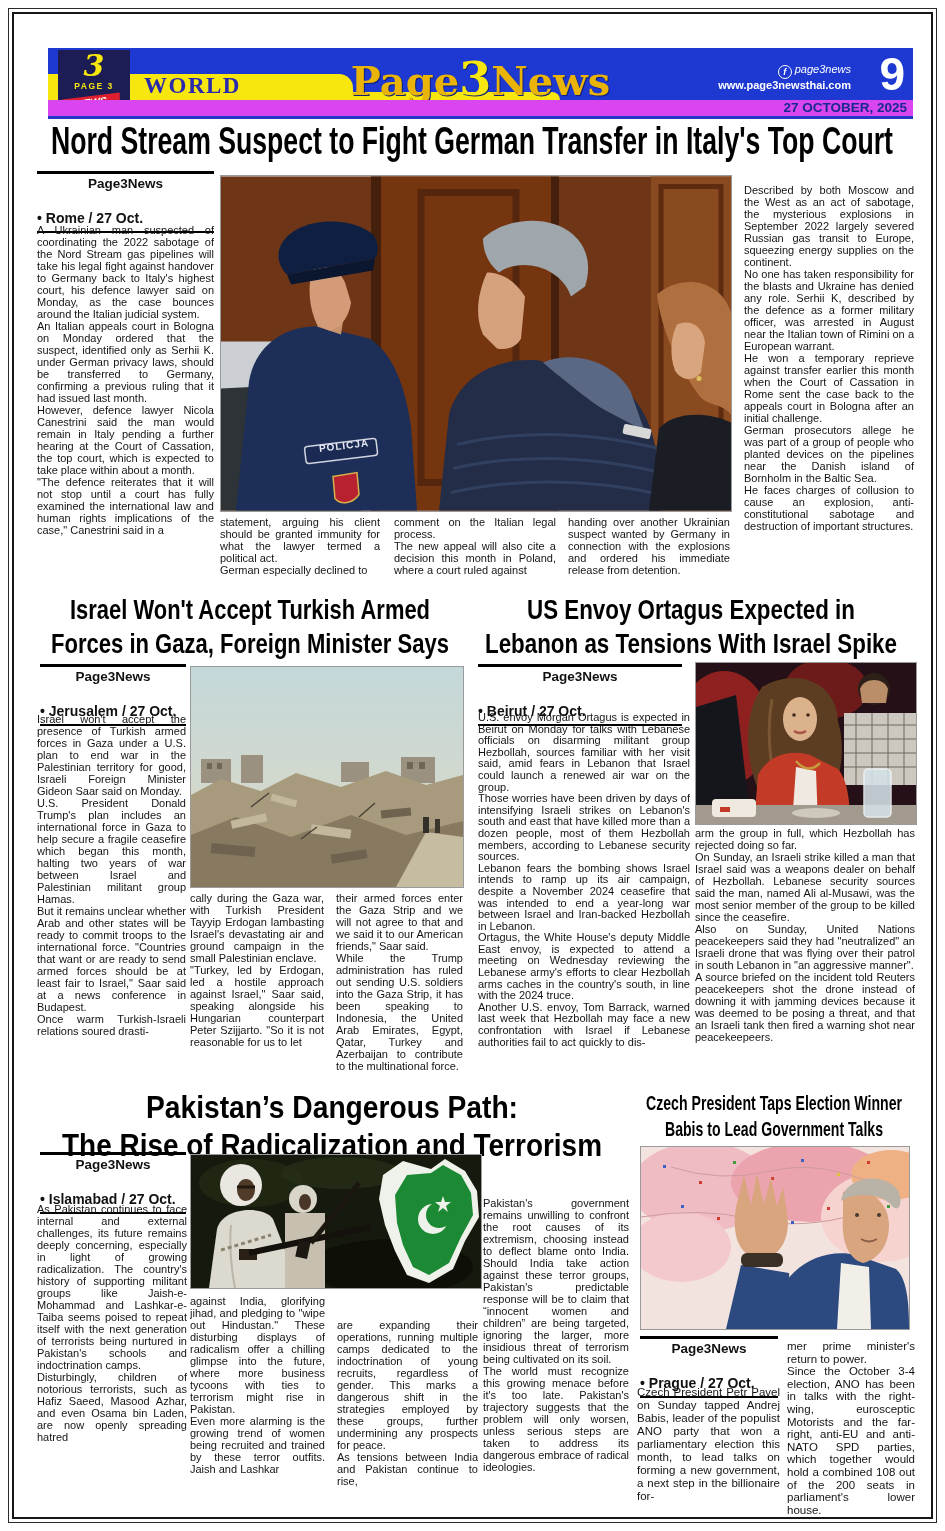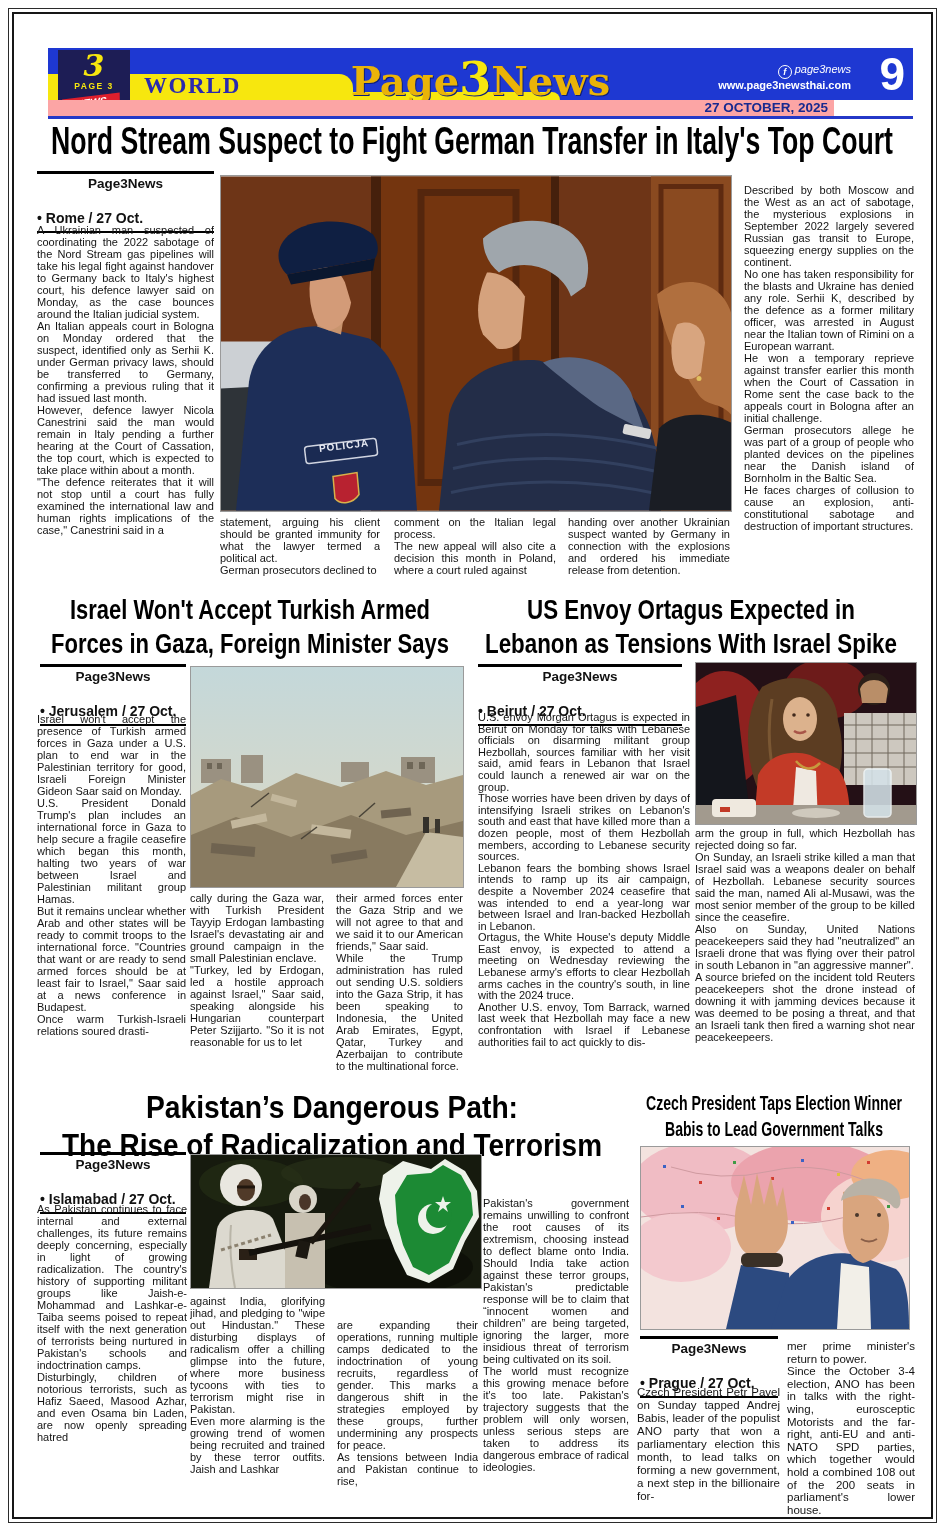--- a/index.html
+++ b/index.html
@@ -8,21 +8,21 @@
 
   .frame-outer { position:absolute; inset:8px; border:1px solid #2b2b2b; }
   .frame-inner { position:absolute; inset:12px; border:2px solid #161616; }
 
   .abs { position:absolute; }
 
   
   .hdr { position:absolute; left:48px; top:48px; width:865px; height:52px; background:#1e38d2; }
   .hdr-tab1 { position:absolute; left:0; top:26px; width:305px; height:26px; background:#f7e70e; border-top-right-radius:14px; }
   .hdr-tab2 { position:absolute; left:0; top:44px; width:512px; height:8px; background:#f7e70e; border-top-right-radius:10px; }
-  .hdr-strip { position:absolute; left:48px; top:100px; width:786px; height:16px; background:#fca5a5;
+  .hdr-strip { position:absolute; left:48px; top:100px; width:865px; height:16px; background:#d946ef;
                text-align:right; font-weight:bold; font-size:13.5px; line-height:16px; color:#17298f; padding-right:0; box-sizing:border-box; }
   .hdr-strip span { padding-right:6px; display:inline-block; }
   .hdr-underline { position:absolute; left:48px; top:116px; width:865px; height:3px; background:#2438c8; }
 
   .logo { position:absolute; left:10px; top:2px; width:72px; height:62px; background:#1d1d55; text-align:center; }
   .logo-3 { display:block; color:#f7e70e; font-family:"DejaVu Serif", serif; font-weight:bold; font-style:italic; font-size:30px; line-height:30px; margin-top:1px; }
   .logo-page3 { display:block; color:#f7e70e; font-size:8.5px; font-weight:bold; letter-spacing:1.5px; line-height:10px; }
   .logo-news { position:absolute; left:4px; bottom:3px; width:58px; background:#df1f2d; color:#fff;
                font-style:italic; font-weight:bold; font-size:10.5px; line-height:13px; transform:rotate(-7deg) skewX(-6deg); }
   .world { position:absolute; left:96px; top:25px; font-family:"Liberation Serif", serif; font-weight:900;
@@ -122,21 +122,21 @@
 
     <path d="M436,118 C462,96 500,104 510,136 L510,238 C498,224 486,232 476,216 C458,190 440,154 436,118 Z" fill="#b06f3e"></path>
     <path d="M456,148 C470,142 482,150 484,166 L480,196 C472,206 460,204 454,194 C448,178 450,160 456,148 Z" fill="#d8a57f"></path>
     <path d="M428,334 L438,252 C452,236 484,234 510,246 L510,334 Z" fill="#1a1d24"></path>
     <circle cx="478" cy="202" r="2.5" fill="#e0c060"></circle>
   </svg>
   <span class="patch-label">POLICJA</span>
 </div>
 
 <div class="col" style="left:220px;top:516px;width:160px;height:74px;">statement, arguing his client should be granted immunity for what the lawyer termed a political act.
-German prosecutors declined to</div>
+German especially declined to</div>
 <div class="col" style="left:394px;top:516px;width:162px;height:74px;">comment on the Italian legal process.
 The new appeal will also cite a decision this month in Poland, where a court ruled against</div>
 <div class="col" style="left:568px;top:516px;width:162px;height:74px;">handing over another Ukrainian suspect wanted by Germany in connection with the explosions and ordered his immediate release from detention.</div>
 <div class="col" style="left:744px;top:184px;width:170px;height:414px;">Described by both Moscow and the West as an act of sabotage, the mysterious explosions in September 2022 largely severed Russian gas transit to Europe, squeezing energy supplies on the continent.
 No one has taken responsibility for the blasts and Ukraine has denied any role. Serhii K, described by the defence as a former military officer, was arrested in August near the Italian town of Rimini on a European warrant.
 He won a temporary reprieve against transfer earlier this month when the Court of Cassation in Rome sent the case back to the appeals court in Bologna after an initial challenge.
 German prosecutors allege he was part of a group of people who planted devices on the pipelines near the Danish island of Bornholm in the Baltic Sea.
 He faces charges of collusion to cause an explosion, anti-constitutional sabotage and destruction of important structures.</div>
 
 <svg class="abs" style="left:35px;top:592px;" width="430" height="72">

